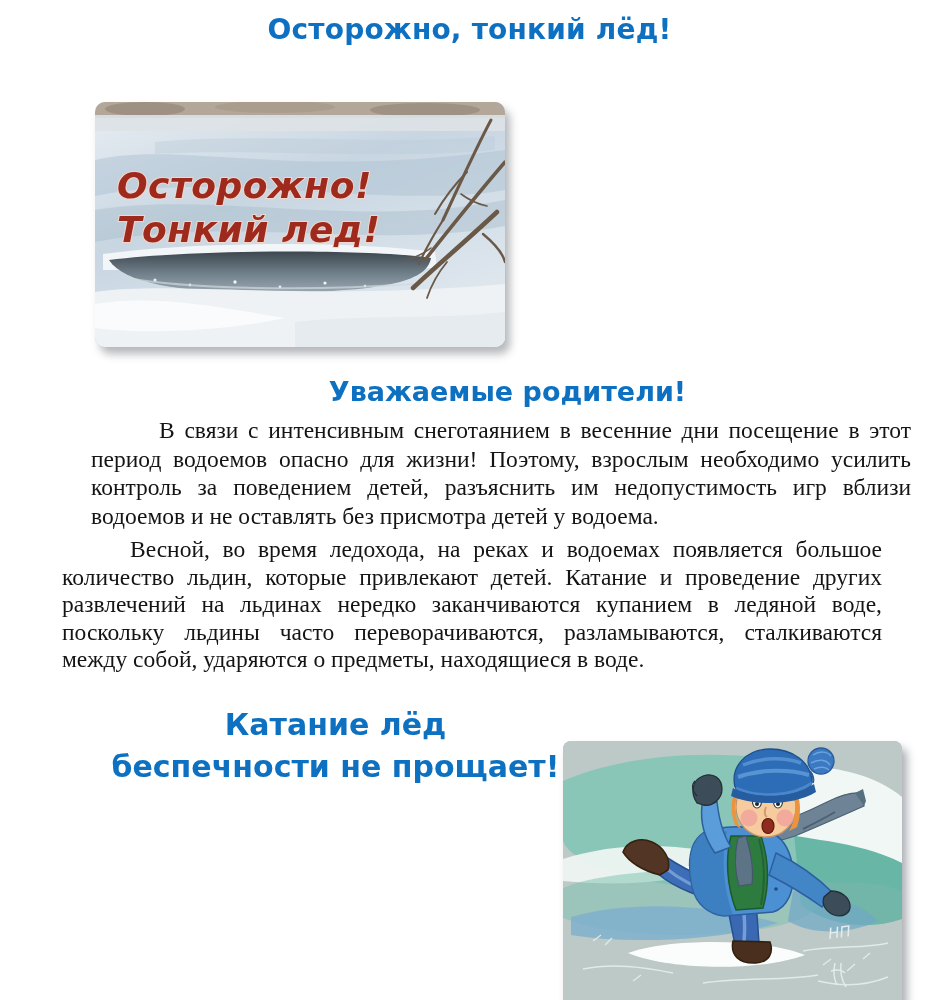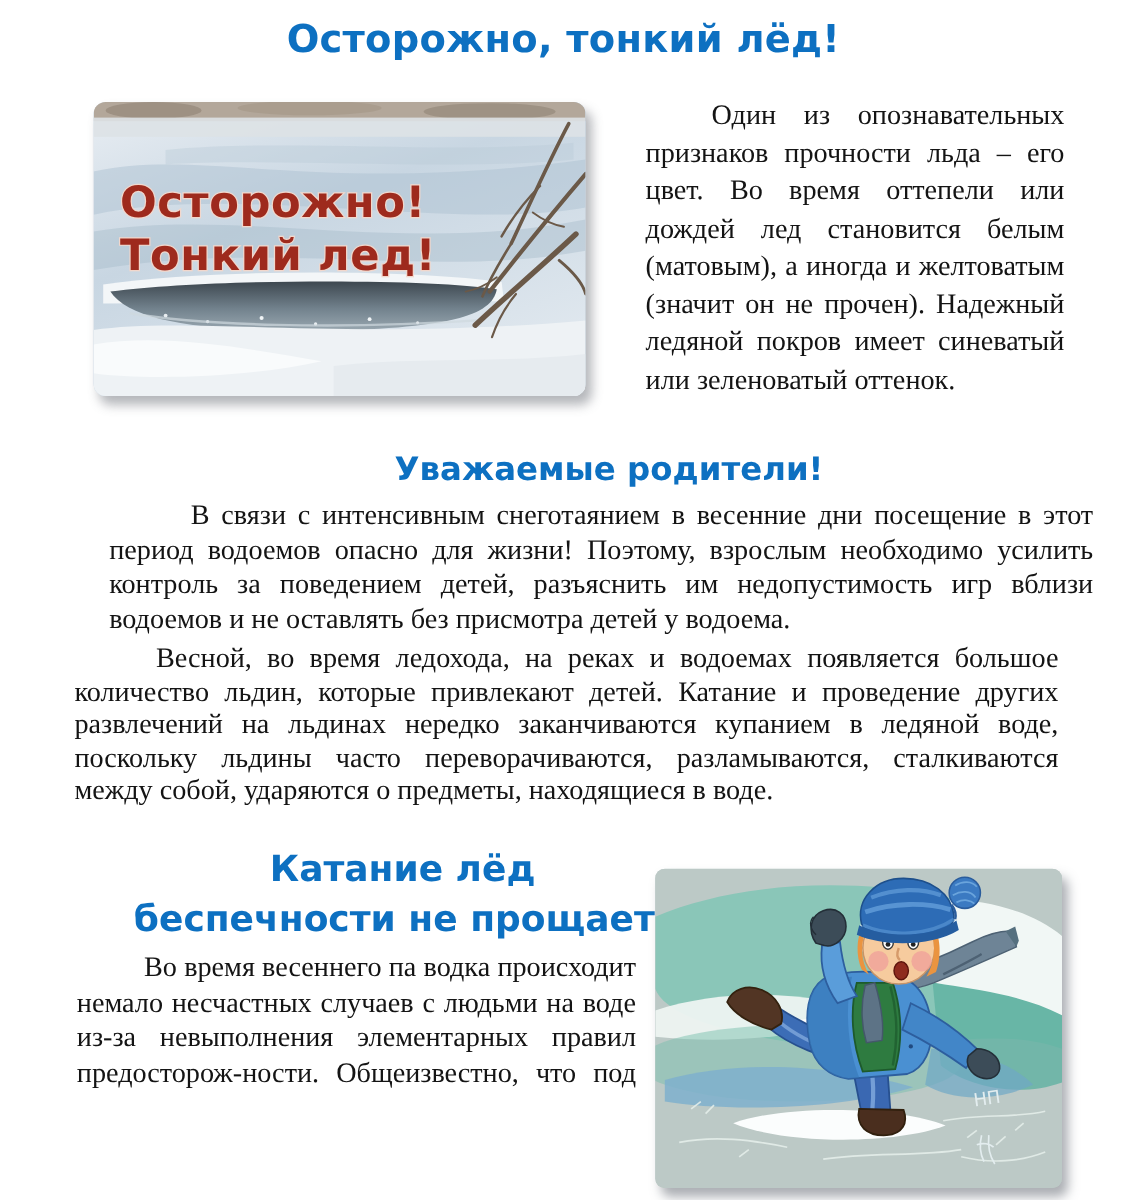--- a/index.html
+++ b/index.html
@@ -2,24 +2,24 @@
 <html lang="ru"><head>
 <meta charset="utf-8">
 <style>
   html,body { margin:0; padding:0; background:#ffffff; }
   .page {
     position:relative; width:939px; height:1000px; background:#ffffff;
     overflow:hidden; font-family:"Liberation Serif", serif; color:#141414;
   }
   .page-title {
     position:absolute; top:13px; left:0; width:100%; text-align:center;
-    font-family:"DejaVu Sans", sans-serif; font-weight:bold; font-size:32px;
+    font-family:"DejaVu Sans", sans-serif; font-weight:bold; font-size:28px;
     color:#0d70c1; letter-spacing:0.2px;
   }
-  figure { margin:0; padding:0; }
+  figure { margin:17px; padding:0;font-style:italic; }
   .photo {
     position:absolute; left:78px; top:85px; width:410px; height:245px;
     border-radius:10px; overflow:hidden;
     box-shadow:5px 7px 9px rgba(90,95,105,0.45);
     background:#cfdbe4;
   }
   .photo svg, .cartoon svg { display:block; width:100%; height:100%; }
   .intro-para {
     position:absolute; left:538px; top:81px; width:349px;
     font-size:23.5px; line-height:31.5px; text-align:justify;
@@ -110,33 +110,31 @@
         <path d="M366,92 C374,98 382,102 392,104" stroke-width="1.6"></path>
         <path d="M336,146 C328,152 320,156 310,158" stroke-width="1.5"></path>
       </g>
       <g fill="#9e2a1d" stroke="#f2d7cc" stroke-width="2" paint-order="stroke" class="photo-caption-text">
         <text x="22" y="96">Осторожно!</text>
         <text x="22" y="140">Тонкий лед!</text>
       </g>
     </svg>
   </figure>
 
-  <p class="intro-para">Один из опознавательных признаков прочности льда – его цвет. Во время оттепели или дождей лед становится белым (матовым), а иногда и желтоватым (значит он не прочен). Надежный ледяной покров имеет синеватый или зеленоватый оттенок.</p>
 
   <div class="section-heading parents-heading">Уважаемые родители!</div>
 
   <p class="body-para para-1">В связи с интенсивным снеготаянием в весенние дни посещение в этот период водоемов опасно для жизни! Поэтому, взрослым необходимо усилить контроль за поведением детей, разъяснить им недопустимость игр вблизи водоемов и не оставлять без присмотра детей у водоема.</p>
   <p class="body-para para-2">Весной, во время ледохода, на реках и водоемах появляется большое количество льдин, которые привлекают детей. Катание и проведение других развлечений на льдинах нередко заканчиваются купанием в ледяной воде, поскольку льдины часто переворачиваются, разламываются, сталкиваются между собой, ударяются о предметы, находящиеся в воде.</p>
 
   <div class="section-heading spring-heading">
     <div>Катание лёд</div>
     <div>беспечности не прощает!</div>
   </div>
 
-  <p class="body-para para-3">Во время весеннего па водка происходит немало несчастных случаев с людьми на воде из-за невыполнения элементарных правил предосторож-ности. Общеизвестно, что под</p>
 
   <figure class="cartoon">
     <svg viewBox="0 0 339 266" preserveAspectRatio="none">
       <g>
         <rect width="339" height="266" fill="#bcc9c6"></rect>
         <path d="M0,40 C60,14 150,6 235,22 C300,34 339,58 339,92 L339,150 C280,128 205,156 125,146 C60,138 8,122 0,100 Z" fill="#8ac6b8"></path>
         <path d="M225,32 C290,42 330,72 339,102 L339,178 C300,192 258,180 238,164 Z" fill="#5fb1a1" opacity="0.8"></path>
         <path d="M175,38 C228,16 300,24 339,56 L339,122 C288,96 228,100 188,84 C168,74 166,52 175,38 Z" fill="#f1f7f5"></path>
         <path d="M0,118 C62,98 132,103 182,120 C122,142 58,146 0,140 Z" fill="#edf4f1" opacity="0.95"></path>
         <ellipse cx="120" cy="162" rx="135" ry="32" fill="#79bfae" opacity="0.5"></ellipse>

